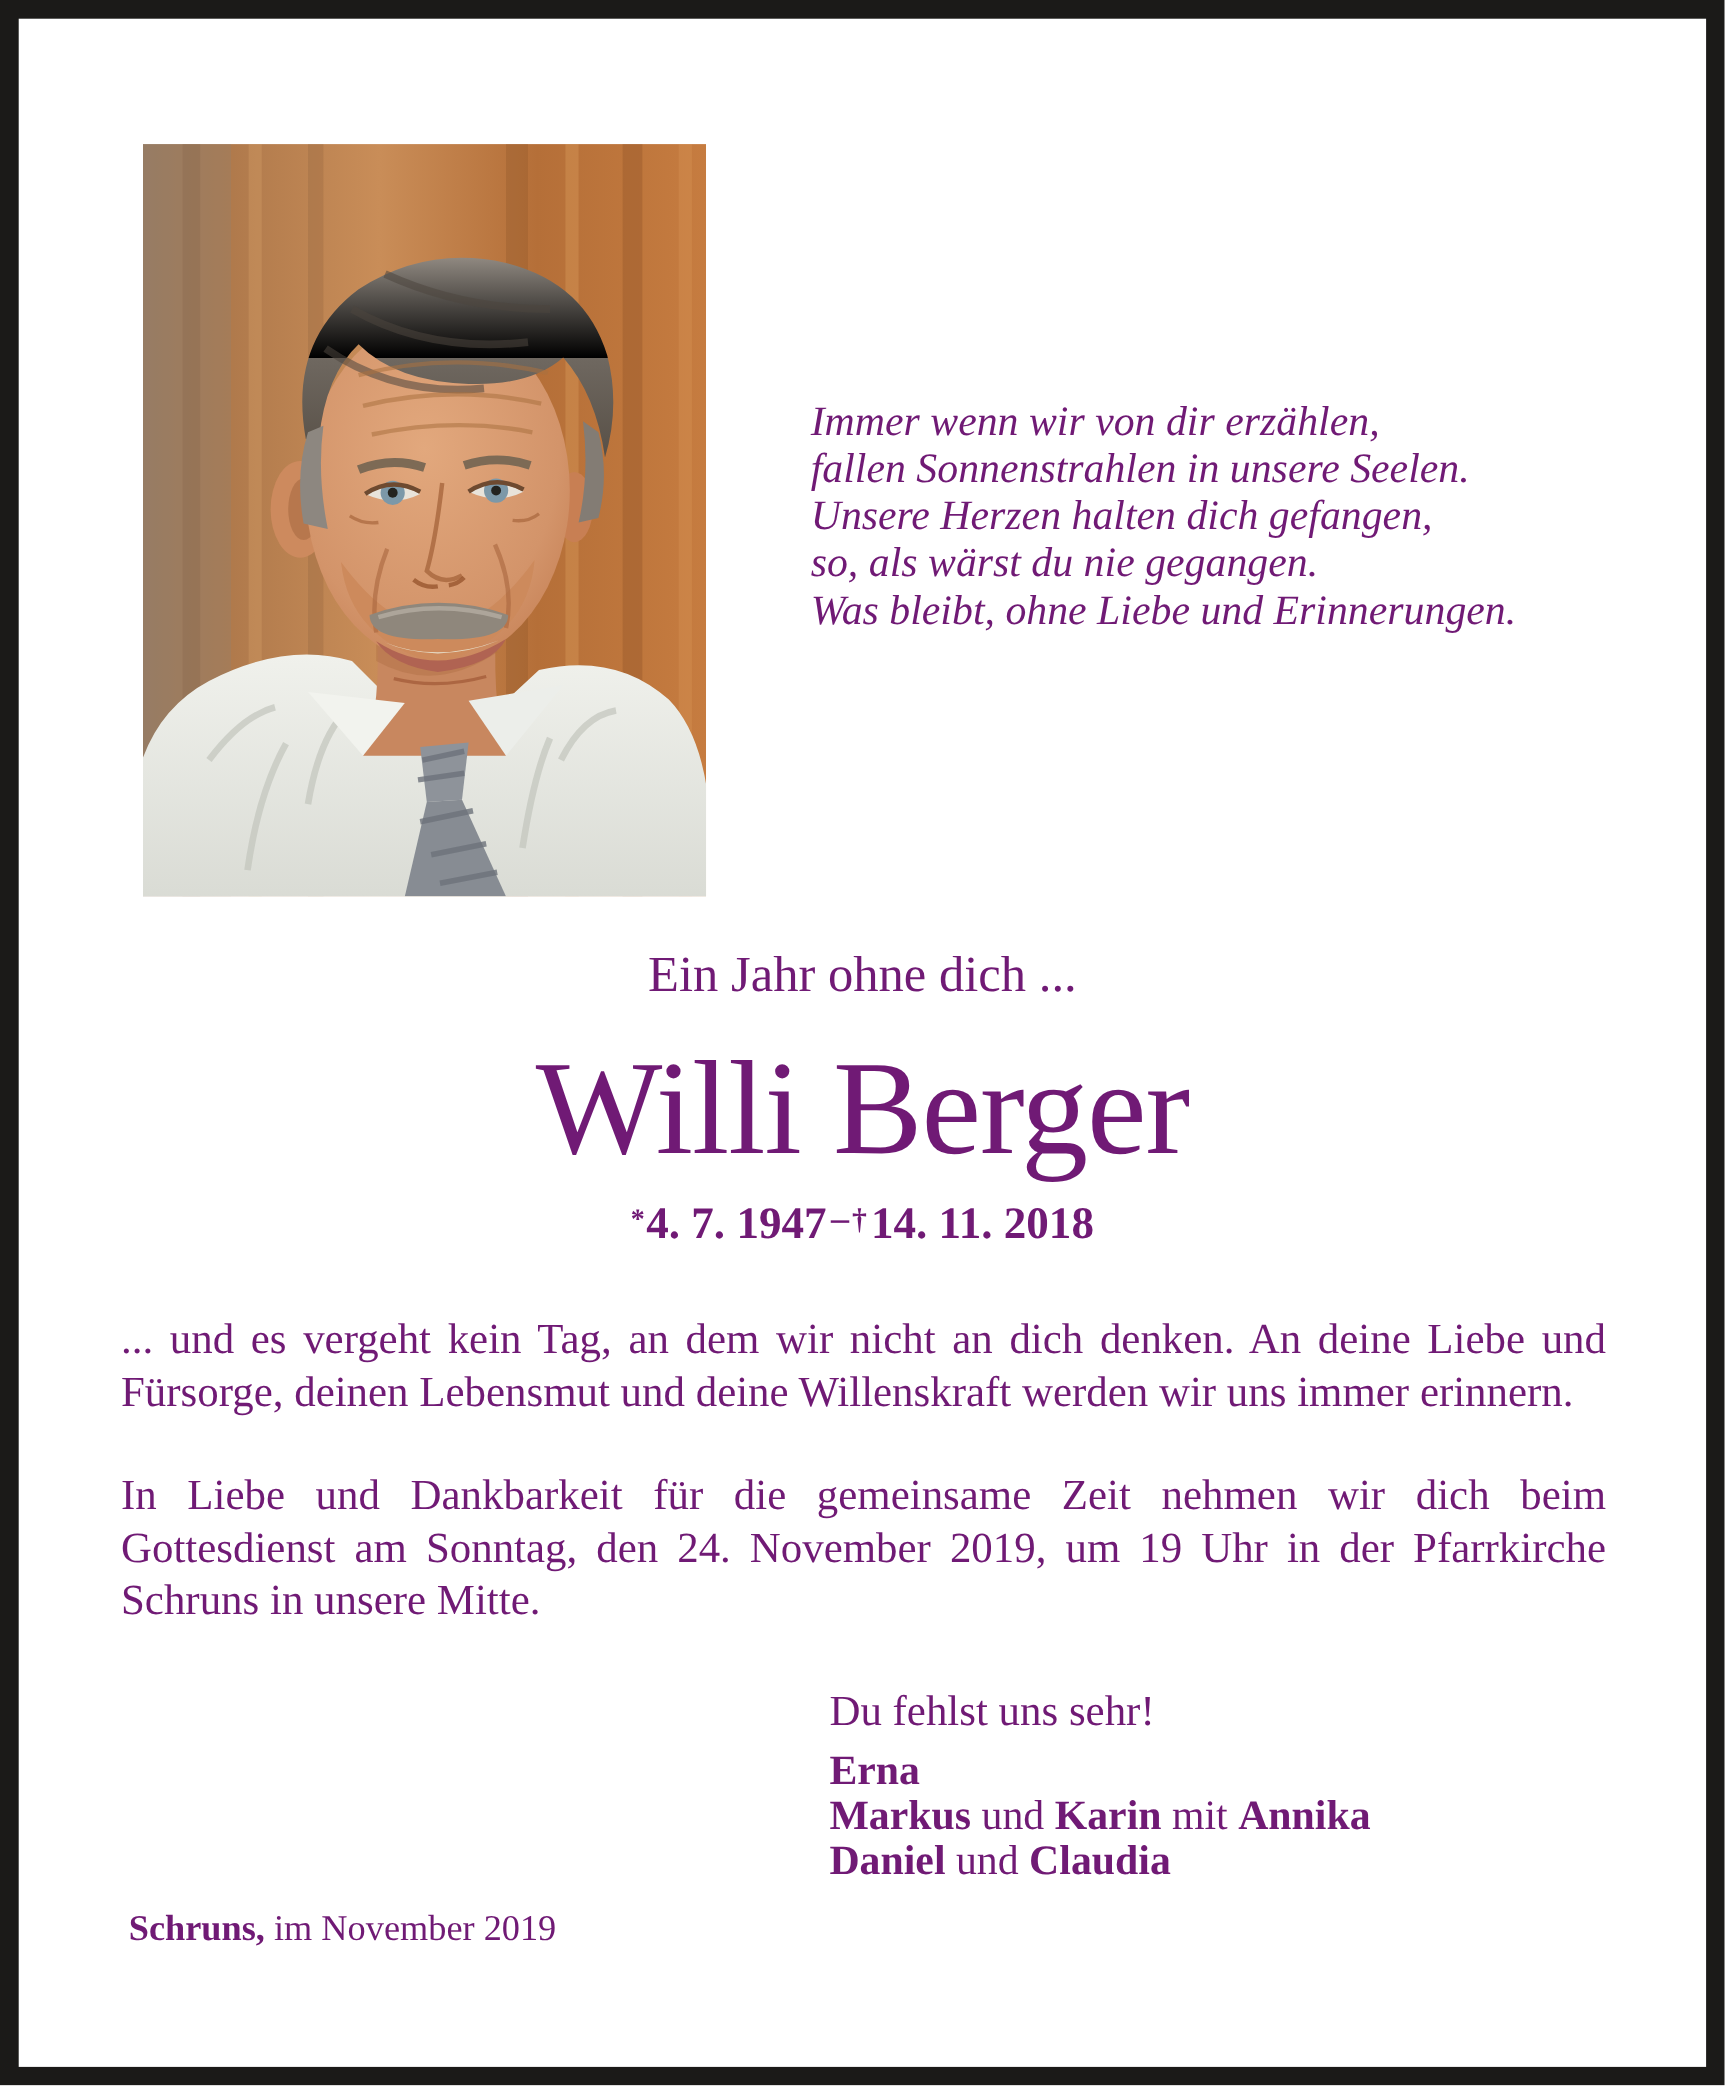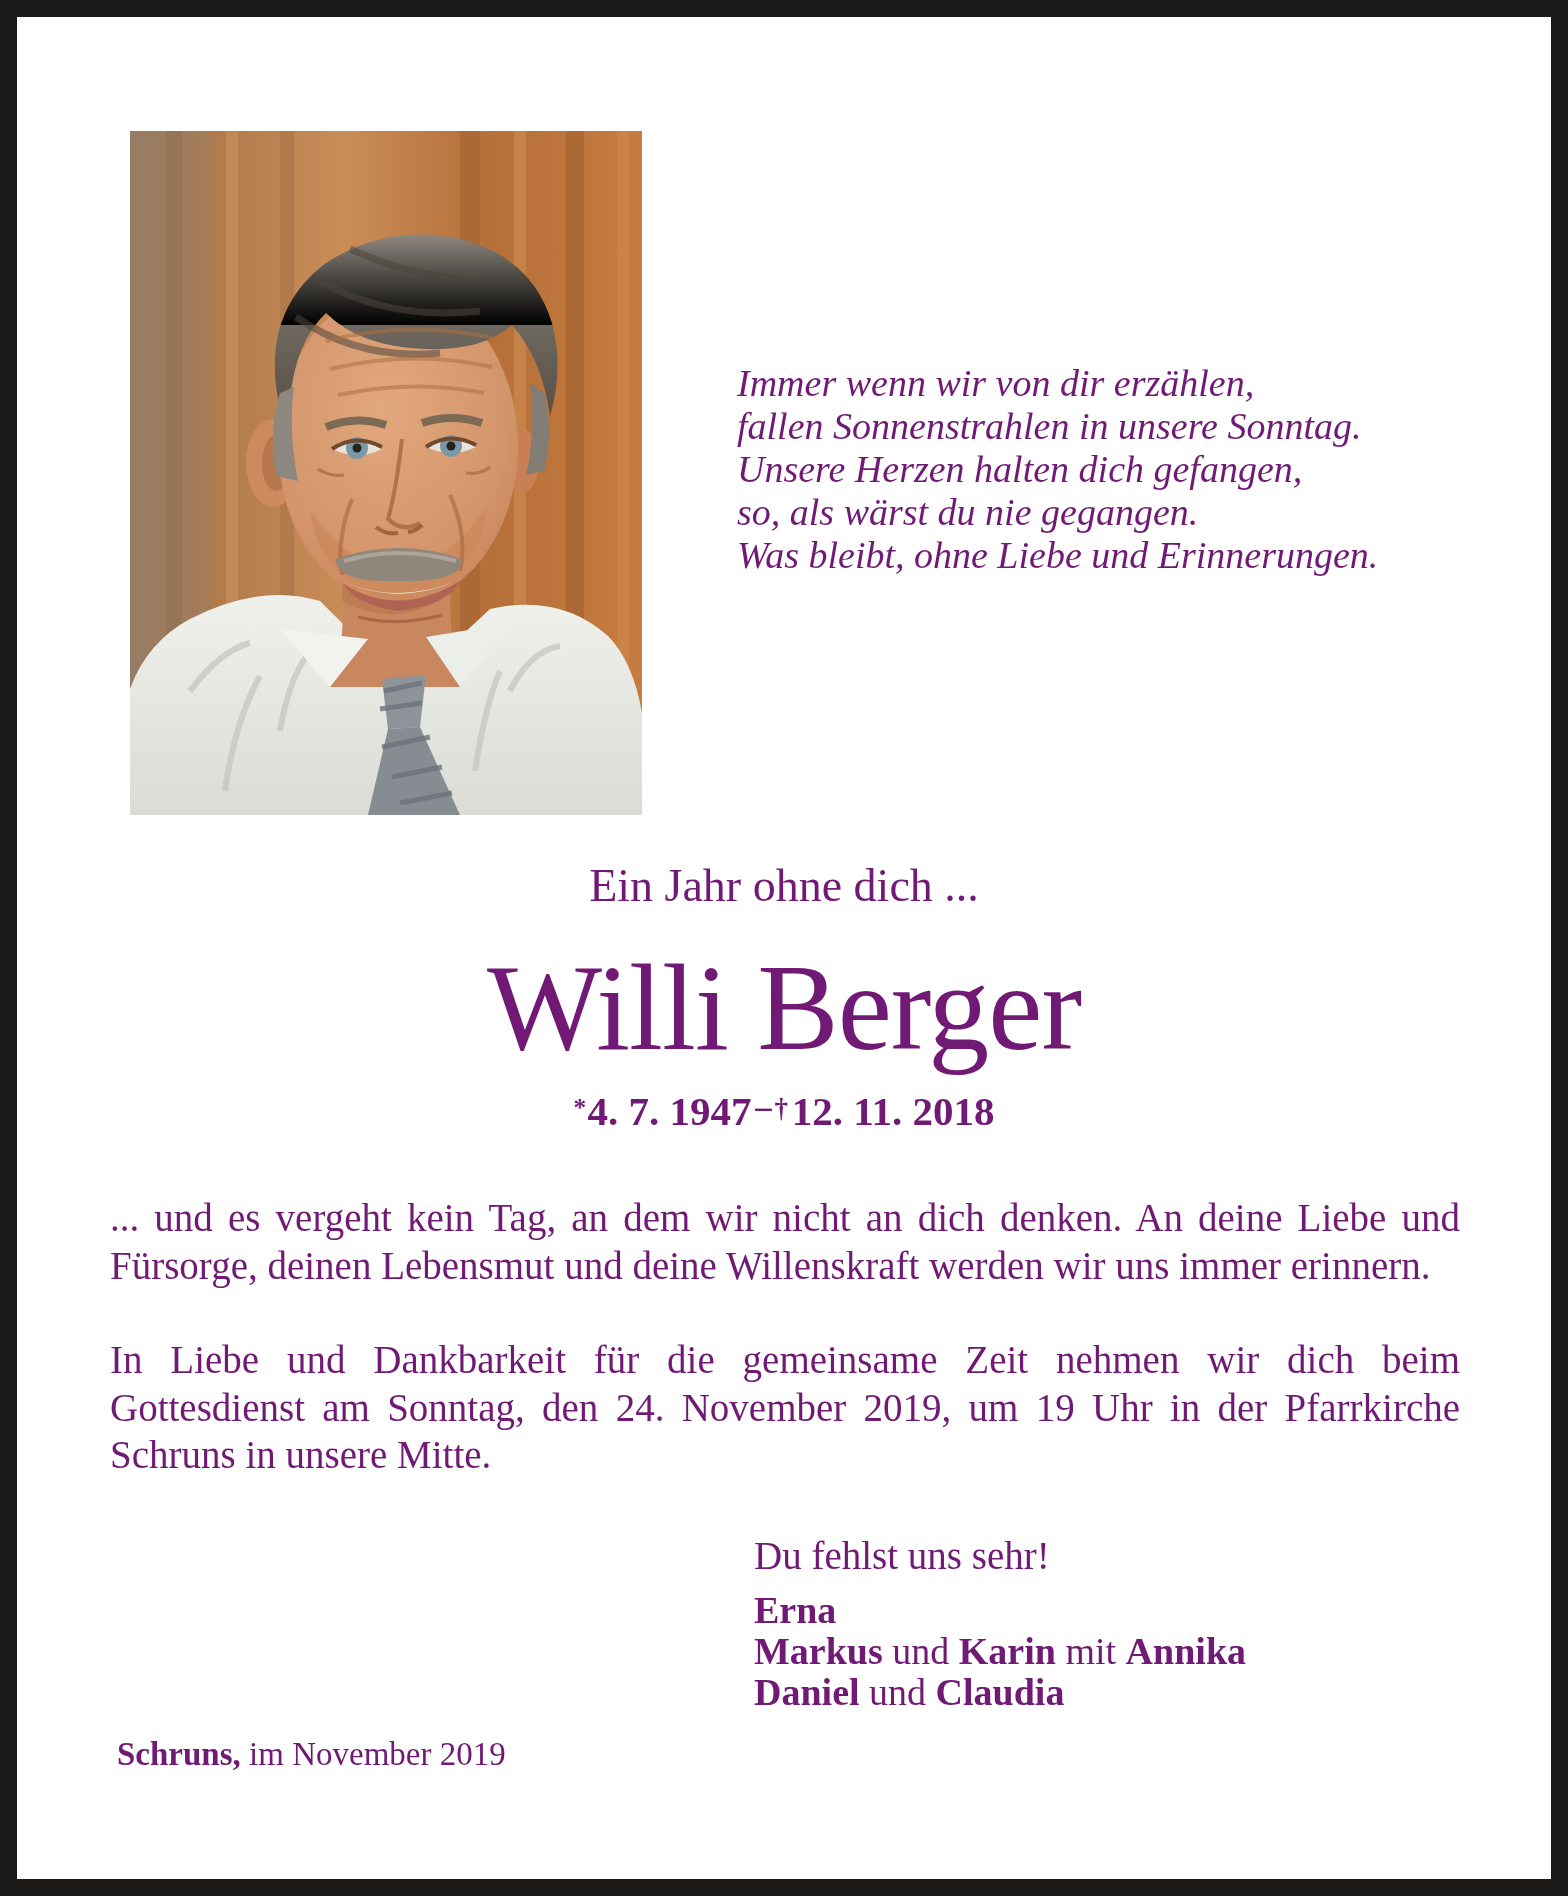--- a/index.html
+++ b/index.html
@@ -189,32 +189,32 @@
       <path d="M 214 430 Q 268 414 326 430" stroke="#b9b2a6" stroke-width="4" fill="none" opacity="0.7"></path>
 
       <path d="M 212 452 Q 268 488 330 450 Q 318 474 268 480 Q 226 474 212 452 Z" fill="#b06352"></path>
       <path d="M 220 453 Q 268 472 324 451 Q 298 462 268 463 Q 240 462 220 453 Z" fill="#e7ddc8"></path>
       <path d="M 228 486 Q 268 496 312 484" stroke="#99502e" stroke-width="3" fill="none" opacity="0.6"></path>
     </svg>
   </div>
 
   <div class="poem">
     <div>Immer wenn wir von dir erzählen,</div>
-    <div>fallen Sonnenstrahlen in unsere Sonntag.</div>
+    <div>fallen Sonnenstrahlen in unsere Seelen.</div>
     <div>Unsere Herzen halten dich gefangen,</div>
     <div>so, als wärst du nie gegangen.</div>
     <div>Was bleibt, ohne Liebe und Erinnerungen.</div>
   </div>
 
   <div class="lead-in">Ein Jahr ohne dich ...</div>
 
   <div class="name-title">Willi Berger</div>
 
   <div class="dates">
-    <span class="star">*</span><span>4. 7. 1947</span><span class="dash">–</span><span class="dagger">†</span><span>12. 11. 2018</span>
+    <span class="star">*</span><span>4. 7. 1947</span><span class="dash">–</span><span class="dagger">†</span><span>14. 11. 2018</span>
   </div>
 
   <div class="para para1">... und es vergeht kein Tag, an dem wir nicht an dich denken. An deine Liebe und Fürsorge, deinen Lebensmut und deine Willenskraft werden wir uns immer erinnern.</div>
   <div class="para para2">In Liebe und Dankbarkeit für die gemeinsame Zeit nehmen wir dich beim Gottesdienst am Sonntag, den 24. November 2019, um 19 Uhr in der Pfarr­kirche Schruns in unsere Mitte.</div>
 
   <div class="closing">
     <div class="missing">Du fehlst uns sehr!</div>
     <div class="mourner"><strong>Erna</strong></div>
     <div class="mourner"><strong>Markus</strong><span> und </span><strong>Karin</strong><span> mit </span><strong>Annika</strong></div>
     <div class="mourner"><strong>Daniel</strong><span> und </span><strong>Claudia</strong></div>

